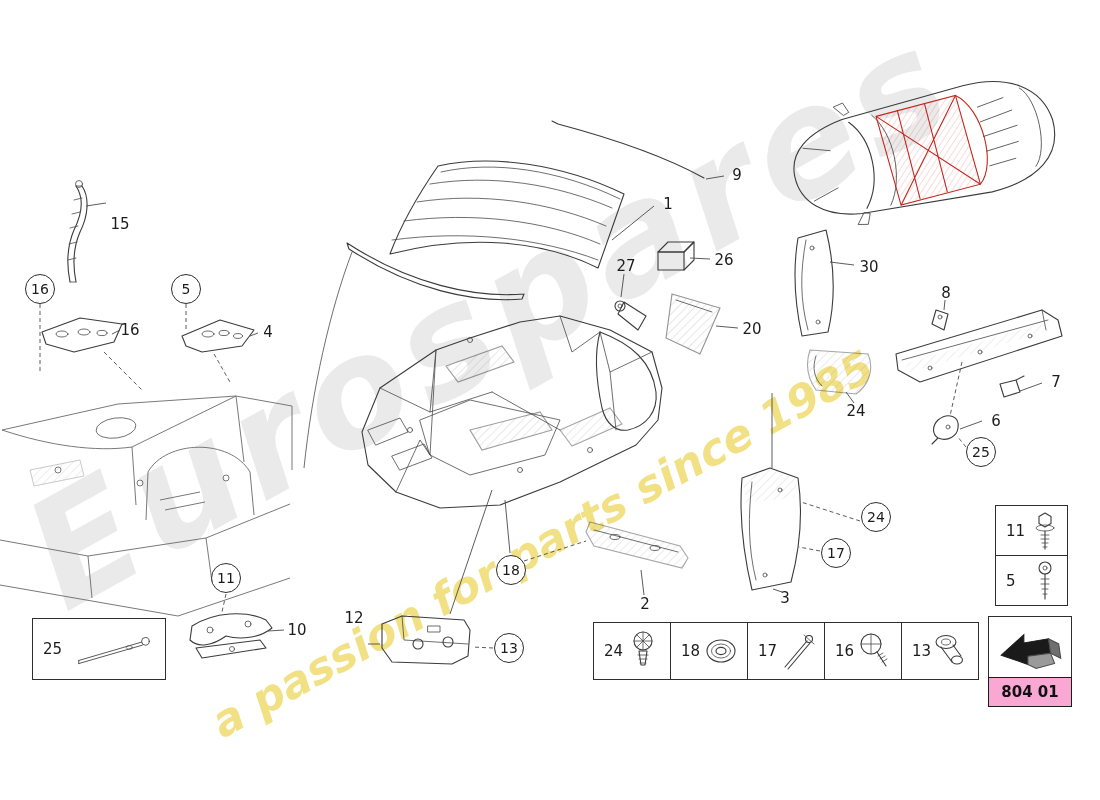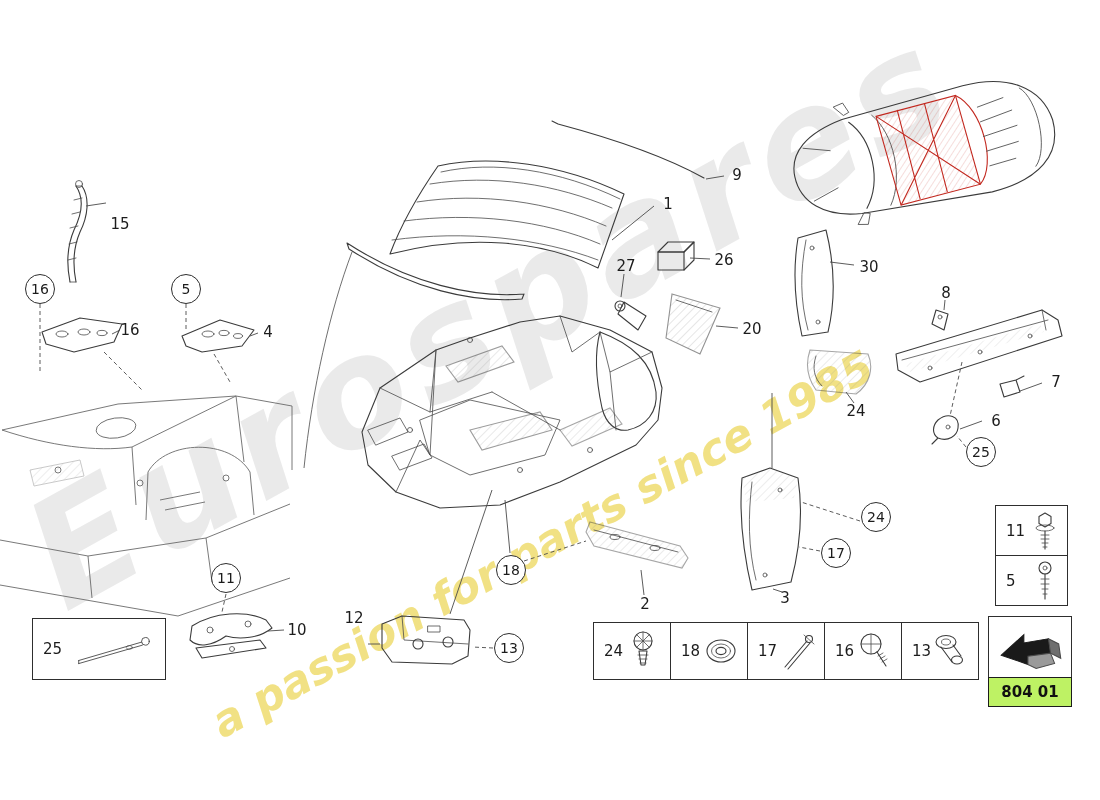--- a/index.html
+++ b/index.html
@@ -31,21 +31,21 @@
     font-size:14px;color:#1c1c1c;box-sizing:border-box;
   }
   
   .lgbox{
     position:absolute;border:1.3px solid #2e2e2e;background:#fff;
     display:flex;align-items:center;box-sizing:border-box;
   }
   .lgnum{font-size:15px;margin-left:10px;color:#1c1c1c;}
   .lgicon{margin-left:auto;margin-right:5px;flex:0 0 auto;}
   .codebox{
-    position:absolute;border:1.6px solid #1c1c1c;background:#bef264;
+    position:absolute;border:1.6px solid #1c1c1c;background:#f9a8d4;
     display:flex;align-items:center;justify-content:center;
     font-size:15px;font-weight:bold;color:#111;box-sizing:border-box;
   }
   svg .ln{stroke:#3b3b3b;fill:none;stroke-width:1.1;stroke-linecap:round;stroke-linejoin:round;}
   svg .thin{stroke:#4a4a4a;fill:none;stroke-width:0.8;}
   svg .lt{stroke:#6a6a6a;fill:none;stroke-width:0.9;}
   svg .dash{stroke:#4a4a4a;fill:none;stroke-width:0.9;stroke-dasharray:4 3;}
   svg .ldr{stroke:#4a4a4a;fill:none;stroke-width:0.9;}
   svg .red{stroke:#c2281f;fill:none;stroke-width:1.1;}
   svg .hatched{fill:url(#hatch);stroke:#3b3b3b;stroke-width:1.1;}

